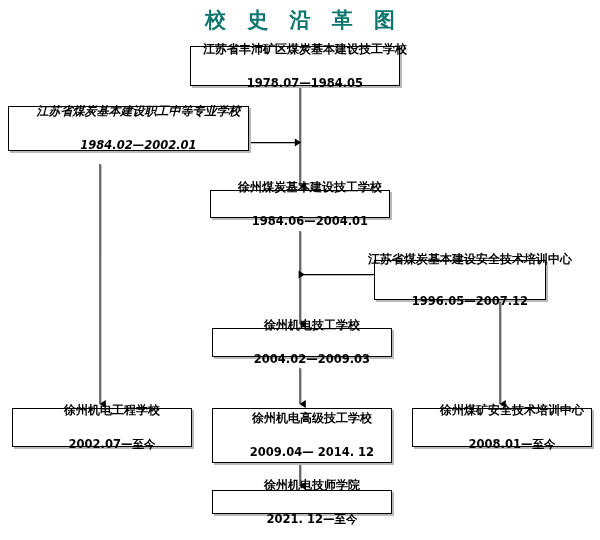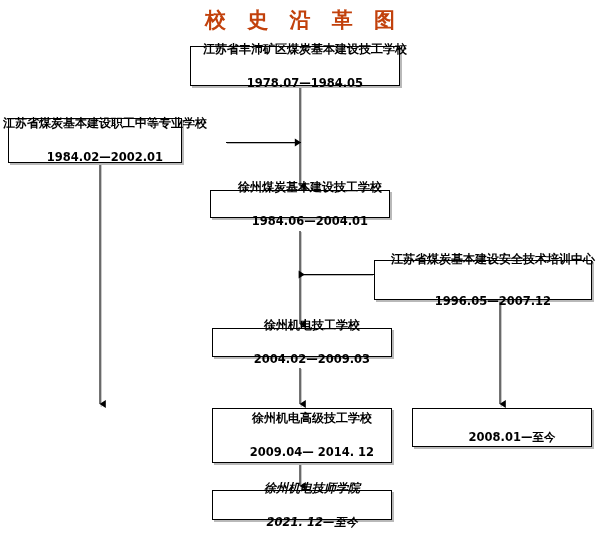--- a/index.html
+++ b/index.html
@@ -19,21 +19,21 @@
     width: 600px;
     height: 540px;
     background: #ffffff;
   }
   #title {
     position: absolute;
     left: 0;
     top: 6px;
     width: 600px;
     text-align: center;
-    color: #c2410c;
+    color: #0f766e;
     font-size: 21px;
     font-weight: bold;
     letter-spacing: 7px;
     text-indent: 7px;
     font-family: "DejaVu Sans", "Liberation Sans", sans-serif;
   }
   svg#connectors {
     position: absolute;
     left: 0;
     top: 0;
@@ -117,48 +117,53 @@
 
       <line x1="500" y1="301" x2="500" y2="404" marker-end="url(#arrowDown)"></line>
     </g>
   </svg>
 
   <div class="node" style="left:190px; top:46px; width:210px; height:40px;">
     <div class="nm">江苏省丰沛矿区煤炭基本建设技工学校</div>
     <div class="pd">1978.07—1984.05</div>
   </div>
 
-  <div class="node" style="left:8px; top:118px; width:174px; height:45px;">
+  <div class="node" style="left:8px; top:106px; width:241px; height:45px;font-style:italic;">
     <div class="nm">江苏省煤炭基本建设职工中等专业学校</div>
     <div class="pd">1984.02—2002.01</div>
   </div>
 
   <div class="node" style="left:210px; top:190px; width:180px; height:28px;">
     <div class="nm">徐州煤炭基本建设技工学校</div>
     <div class="pd">1984.06—2004.01</div>
   </div>
 
-  <div class="node" style="left:374px; top:260px; width:218px; height:40px;gap:8px;">
+  <div class="node" style="left:374px; top:260px; width:172px; height:40px;gap:8px;">
     <div class="nm">江苏省煤炭基本建设安全技术培训中心</div>
     <div class="pd">1996.05—2007.12</div>
   </div>
 
   <div class="node" style="left:212px; top:328px; width:180px; height:29px;">
     <div class="nm">徐州机电技工学校</div>
     <div class="pd">2004.02—2009.03</div>
   </div>
 
+  <div class="node" style="left:12px; top:408px; width:180px; height:39px;">
+    <div class="nm">徐州机电工程学校</div>
+    <div class="pd">2002.07—至今</div>
+  </div>
 
   <div class="node" style="left:212px; top:408px; width:180px; height:55px;">
     <div class="nm">徐州机电高级技工学校</div>
     <div class="pd">2009.04— 2014. 12</div>
   </div>
 
   <div class="node" style="left:412px; top:408px; width:180px; height:39px;">
+    <div class="nm">徐州煤矿安全技术培训中心</div>
     <div class="pd">2008.01—至今</div>
   </div>
 
-  <div class="node" style="left:212px; top:490px; width:180px; height:30px;font-style:italic;">
+  <div class="node" style="left:212px; top:490px; width:180px; height:24px;">
     <div class="nm">徐州机电技师学院</div>
     <div class="pd">2021. 12—至今</div>
   </div>
 
 </div>
 
 </body></html>

